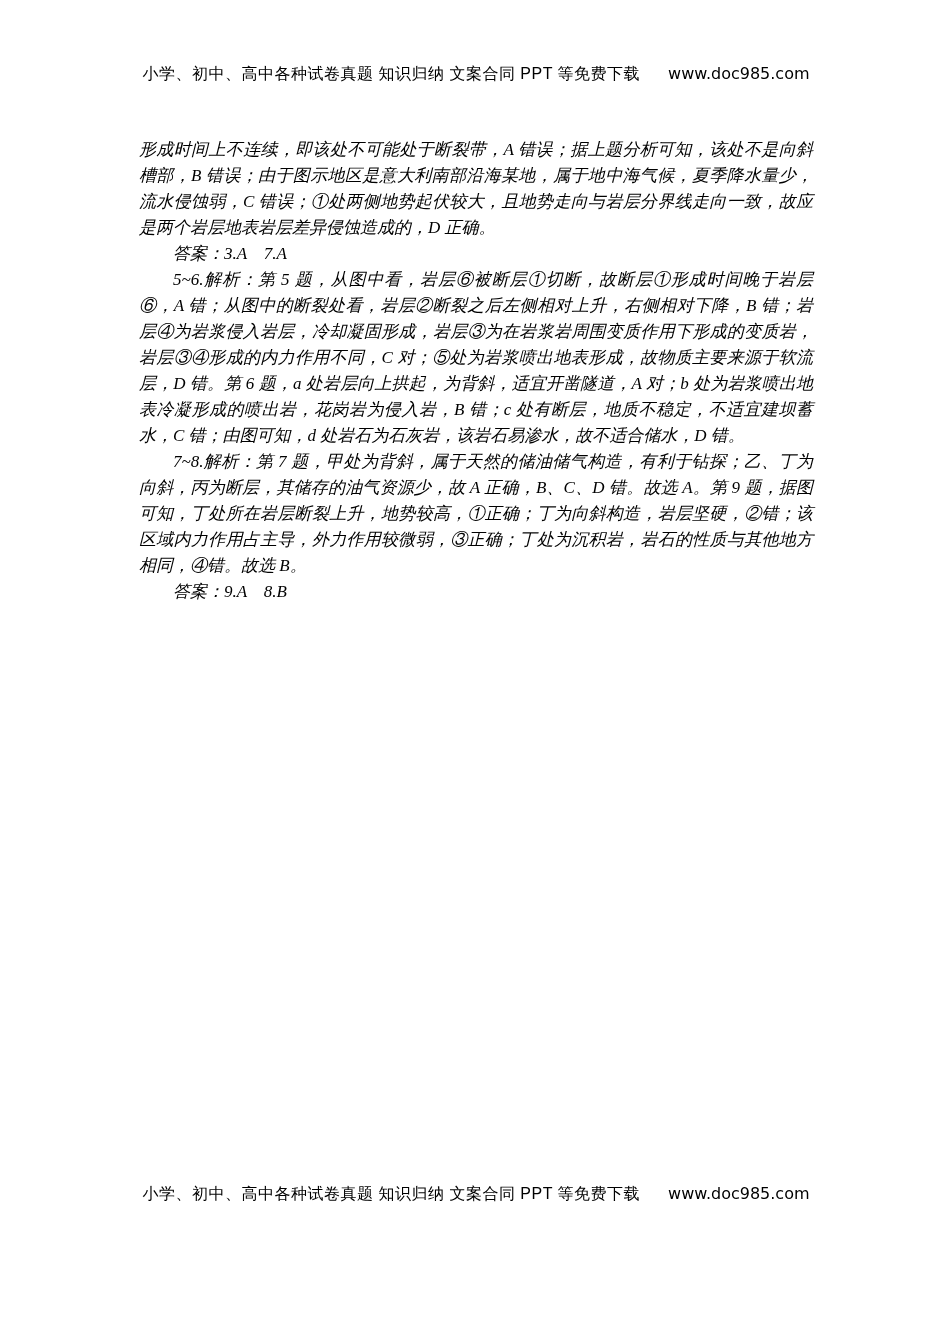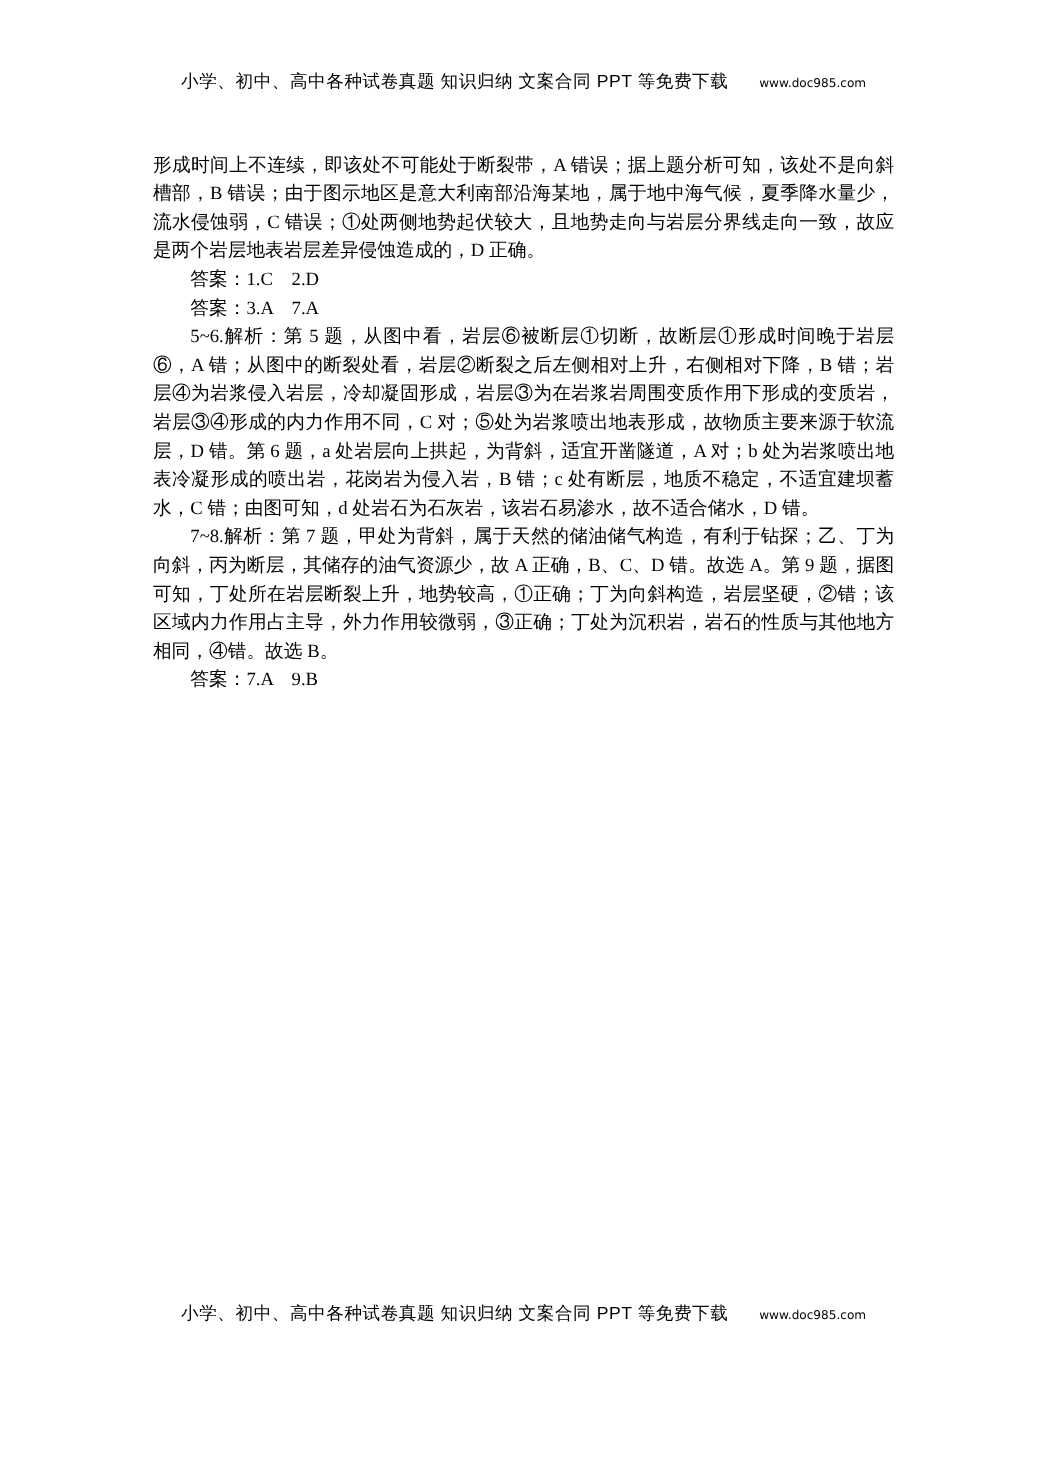--- a/index.html
+++ b/index.html
@@ -29,59 +29,59 @@
   }
   .doc-header { top: 64px; }
   .doc-footer { top: 1184px; }
   .promo-text {
     font-family: Liberation Sans, sans-serif;
     letter-spacing: 0.5px;
   }
   .site-url {
     font-family: "DejaVu Sans", "Liberation Sans", sans-serif;
     margin-left: 28px;
-    font-size: 11px;
+    font-size: 16px;
   }
   .doc-content {
     position: absolute;
     top: 137px;
     left: 139px;
     width: 674px;
     font-size: 17px;
     line-height: 26px;
     text-align: justify;
     color: #000000;
   }
   .doc-content p {
     margin: 0;
     padding: 0;
+    font-style: italic;
   }
   .para-indent {
     text-indent: 2em;
   }
   .answer-line {
     text-indent: 2em;
     text-align: left;
   }
 </style>
 </head>
 <body>
 
 <div class="page">
 
   <div class="doc-header">
     <span class="promo-text">小学、初中、高中各种试卷真题 知识归纳 文案合同 PPT 等免费下载</span><span class="site-url">www.doc985.com</span>
   </div>
 
   <div class="doc-content">
     <p>形成时间上不连续，即该处不可能处于断裂带，A 错误；据上题分析可知，该处不是向斜槽部，B 错误；由于图示地区是意大利南部沿海某地，属于地中海气候，夏季降水量少，流水侵蚀弱，C 错误；①处两侧地势起伏较大，且地势走向与岩层分界线走向一致，故应是两个岩层地表岩层差异侵蚀造成的，D 正确。</p>
-    <p class="answer-line">答案：1.C　2.D</p>
     <p class="answer-line">答案：3.A　7.A</p>
     <p class="para-indent">5~6.解析：第 5 题，从图中看，岩层⑥被断层①切断，故断层①形成时间晚于岩层⑥，A 错；从图中的断裂处看，岩层②断裂之后左侧相对上升，右侧相对下降，B 错；岩层④为岩浆侵入岩层，冷却凝固形成，岩层③为在岩浆岩周围变质作用下形成的变质岩，岩层③④形成的内力作用不同，C 对；⑤处为岩浆喷出地表形成，故物质主要来源于软流层，D 错。第 6 题，a 处岩层向上拱起，为背斜，适宜开凿隧道，A 对；b 处为岩浆喷出地表冷凝形成的喷出岩，花岗岩为侵入岩，B 错；c 处有断层，地质不稳定，不适宜建坝蓄水，C 错；由图可知，d 处岩石为石灰岩，该岩石易渗水，故不适合储水，D 错。</p>
     <p class="para-indent">7~8.解析：第 7 题，甲处为背斜，属于天然的储油储气构造，有利于钻探；乙、丁为向斜，丙为断层，其储存的油气资源少，故 A 正确，B、C、D 错。故选 A。第 9 题，据图可知，丁处所在岩层断裂上升，地势较高，①正确；丁为向斜构造，岩层坚硬，②错；该区域内力作用占主导，外力作用较微弱，③正确；丁处为沉积岩，岩石的性质与其他地方相同，④错。故选 B。</p>
-    <p class="answer-line">答案：7.A　9.B</p>
+    <p class="answer-line">答案：9.A　8.B</p>
   </div>
 
   <div class="doc-footer">
     <span class="promo-text">小学、初中、高中各种试卷真题 知识归纳 文案合同 PPT 等免费下载</span><span class="site-url">www.doc985.com</span>
   </div>
 
 </div>
 
 </body></html>

